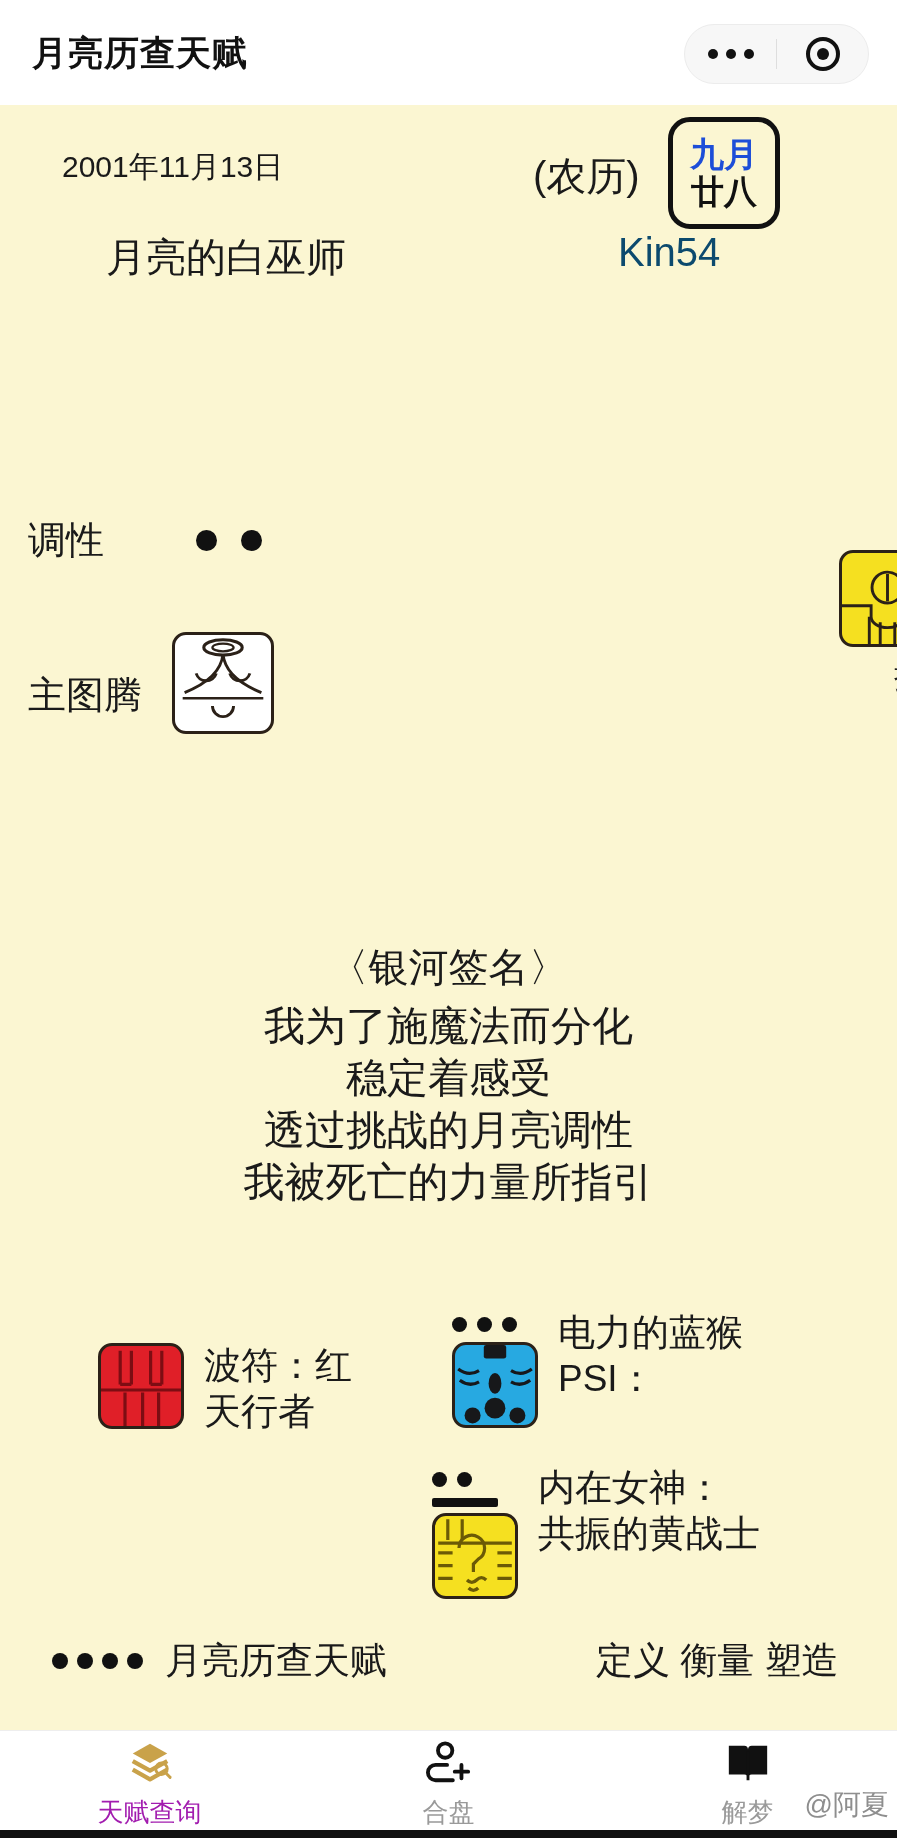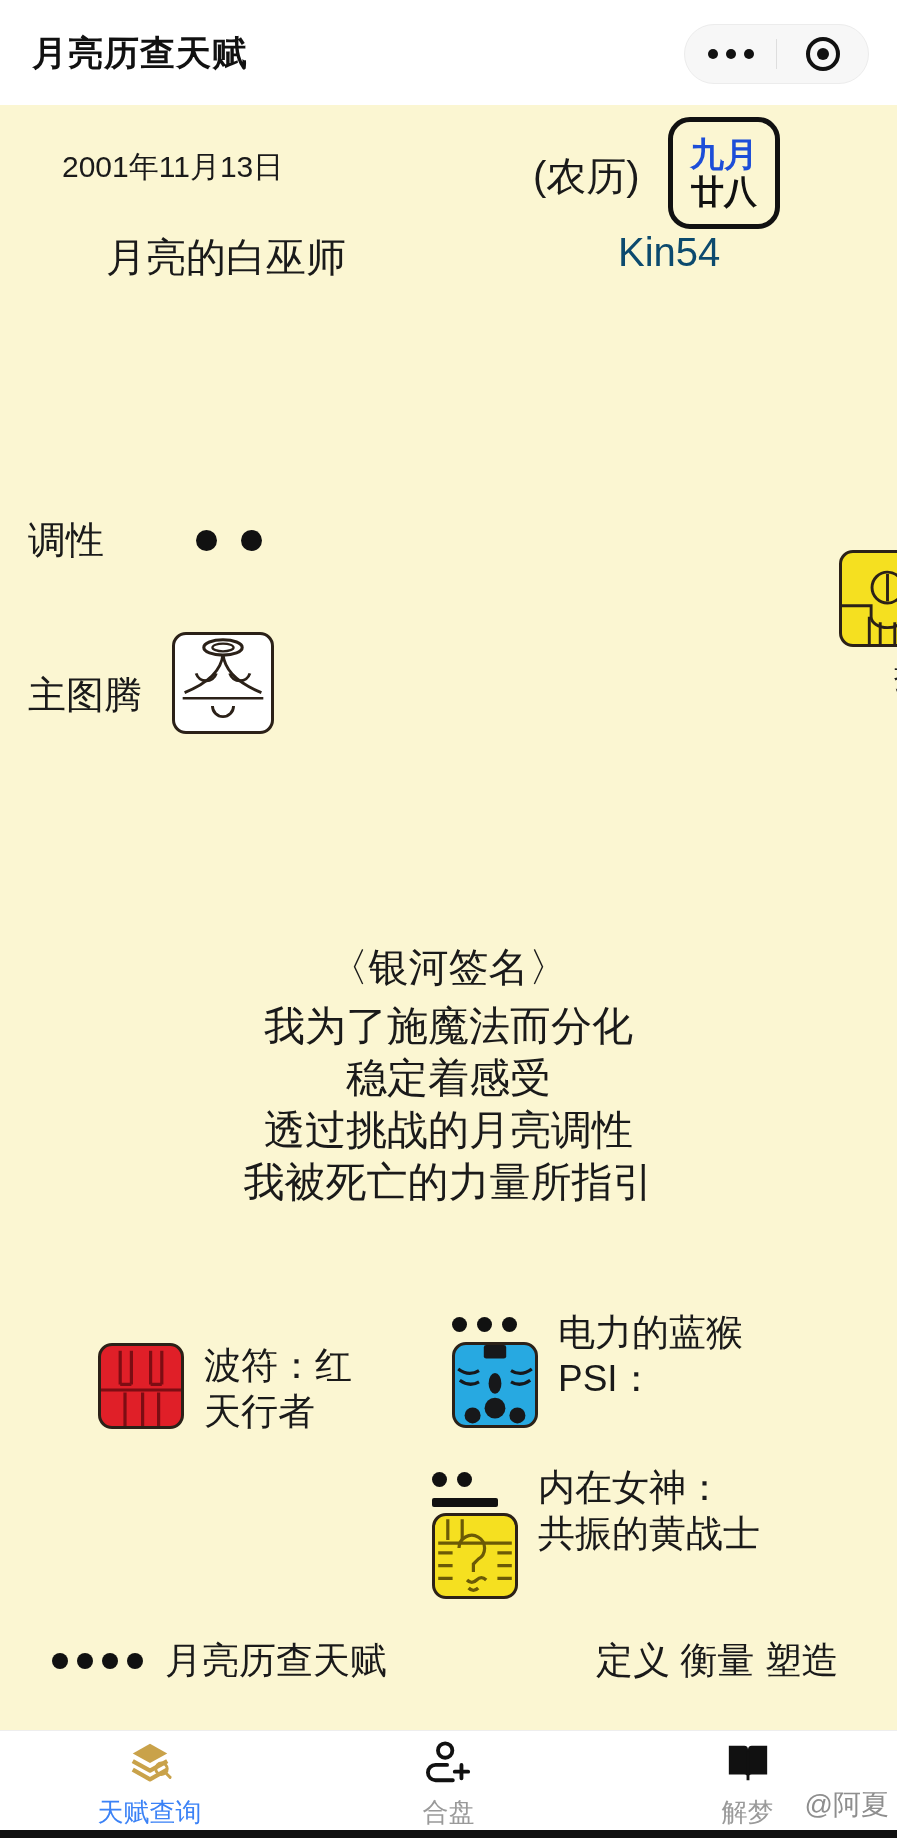--- a/index.html
+++ b/index.html
@@ -106,21 +106,21 @@
   .cut-right { position: absolute; left: 596px; top: 0; font-size: 37px; color: #1a1a1a; white-space: nowrap; }
 
   
   .tabbar {
     position: absolute; left: 0; top: 1730px; width: 897px; height: 108px;
     background: #ffffff; border-top: 1px solid #eee; display: flex;
   }
   .tab { flex: 1; display: flex; flex-direction: column; align-items: center; justify-content: center; gap: 8px; position: relative; }
   .tab-ico { height: 48px; display: flex; align-items: center; justify-content: center; }
   .tab-lab { font-size: 26px; color: #9a9a9a; }
-  .tab-lab.active { color: #3b82f6; }
+  .tab-lab.active { color: #a21caf; }
   .watermark {
     position: absolute; right: 8px; bottom: 14px;
     font-size: 28px; color: #8e8e8e; white-space: nowrap;
   }
   .home-indicator { position: absolute; left: 0; bottom: 0; width: 897px; height: 8px; background: #111; }
 </style>
 </head>
 <body>
 
 <div id="app">

